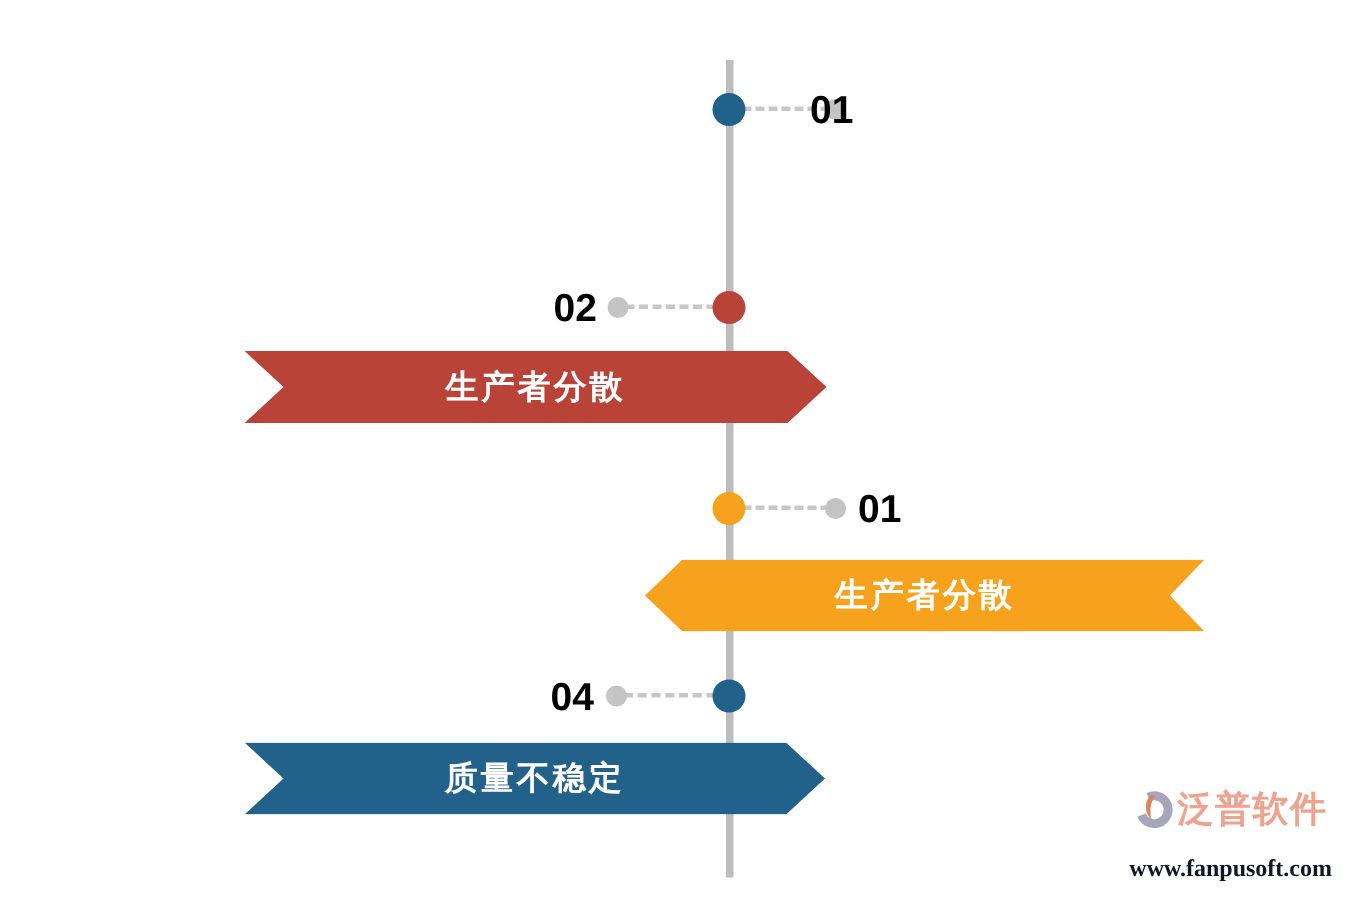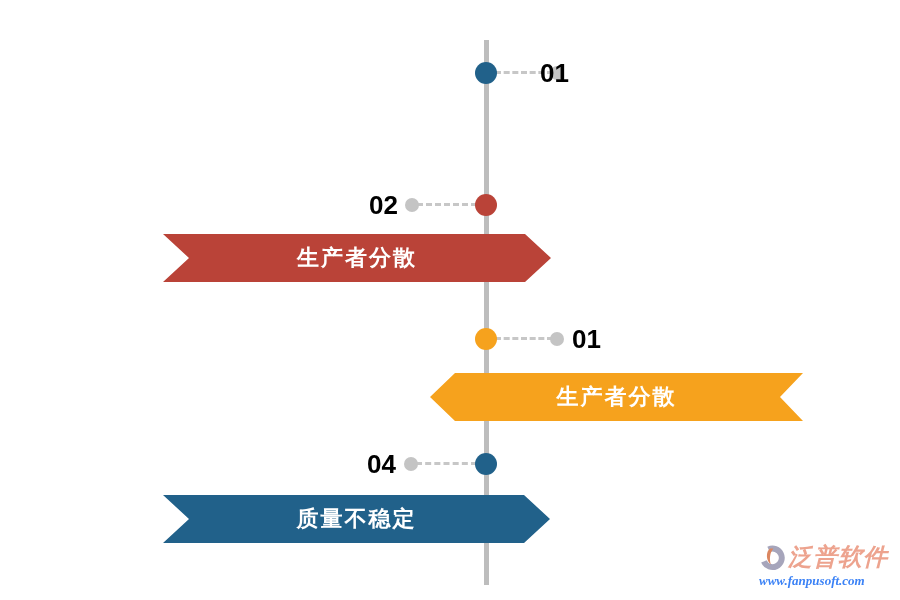--- a/index.html
+++ b/index.html
@@ -68,29 +68,29 @@
     line-height:28px;
   }
   .num1{left:540px;top:59px;}
   .num2{left:340px;top:191px;width:58px;text-align:right;}
   .num3{left:572px;top:325px;}
   .num4{left:338px;top:450px;width:58px;text-align:right;}
 
   
   .watermark{
     position:absolute;right:12px;bottom:11px;z-index:5;
-    display:flex;flex-direction:column;font-style:italic;
+    display:flex;flex-direction:column;align-items:center;
   }
   .wm-row{display:flex;align-items:center;gap:2px;}
   .wm-brand{
     font-size:24px;font-weight:bold;color:#eda38e;letter-spacing:1px;white-space:nowrap;
   }
   .wm-url{
     font-family:"Liberation Serif","DejaVu Serif",serif;
-    font-size:13px;font-weight:bold;color:#3b82f6;margin-top:0px;white-space:nowrap;
+    font-size:16px;font-weight:bold;color:#0f172a;margin-top:16px;white-space:nowrap;
   }
 </style>
 </head>
 <body>
 
 <div class="canvas">
 
   <div class="axis"></div>
 
   <div class="connector connector1"></div>

